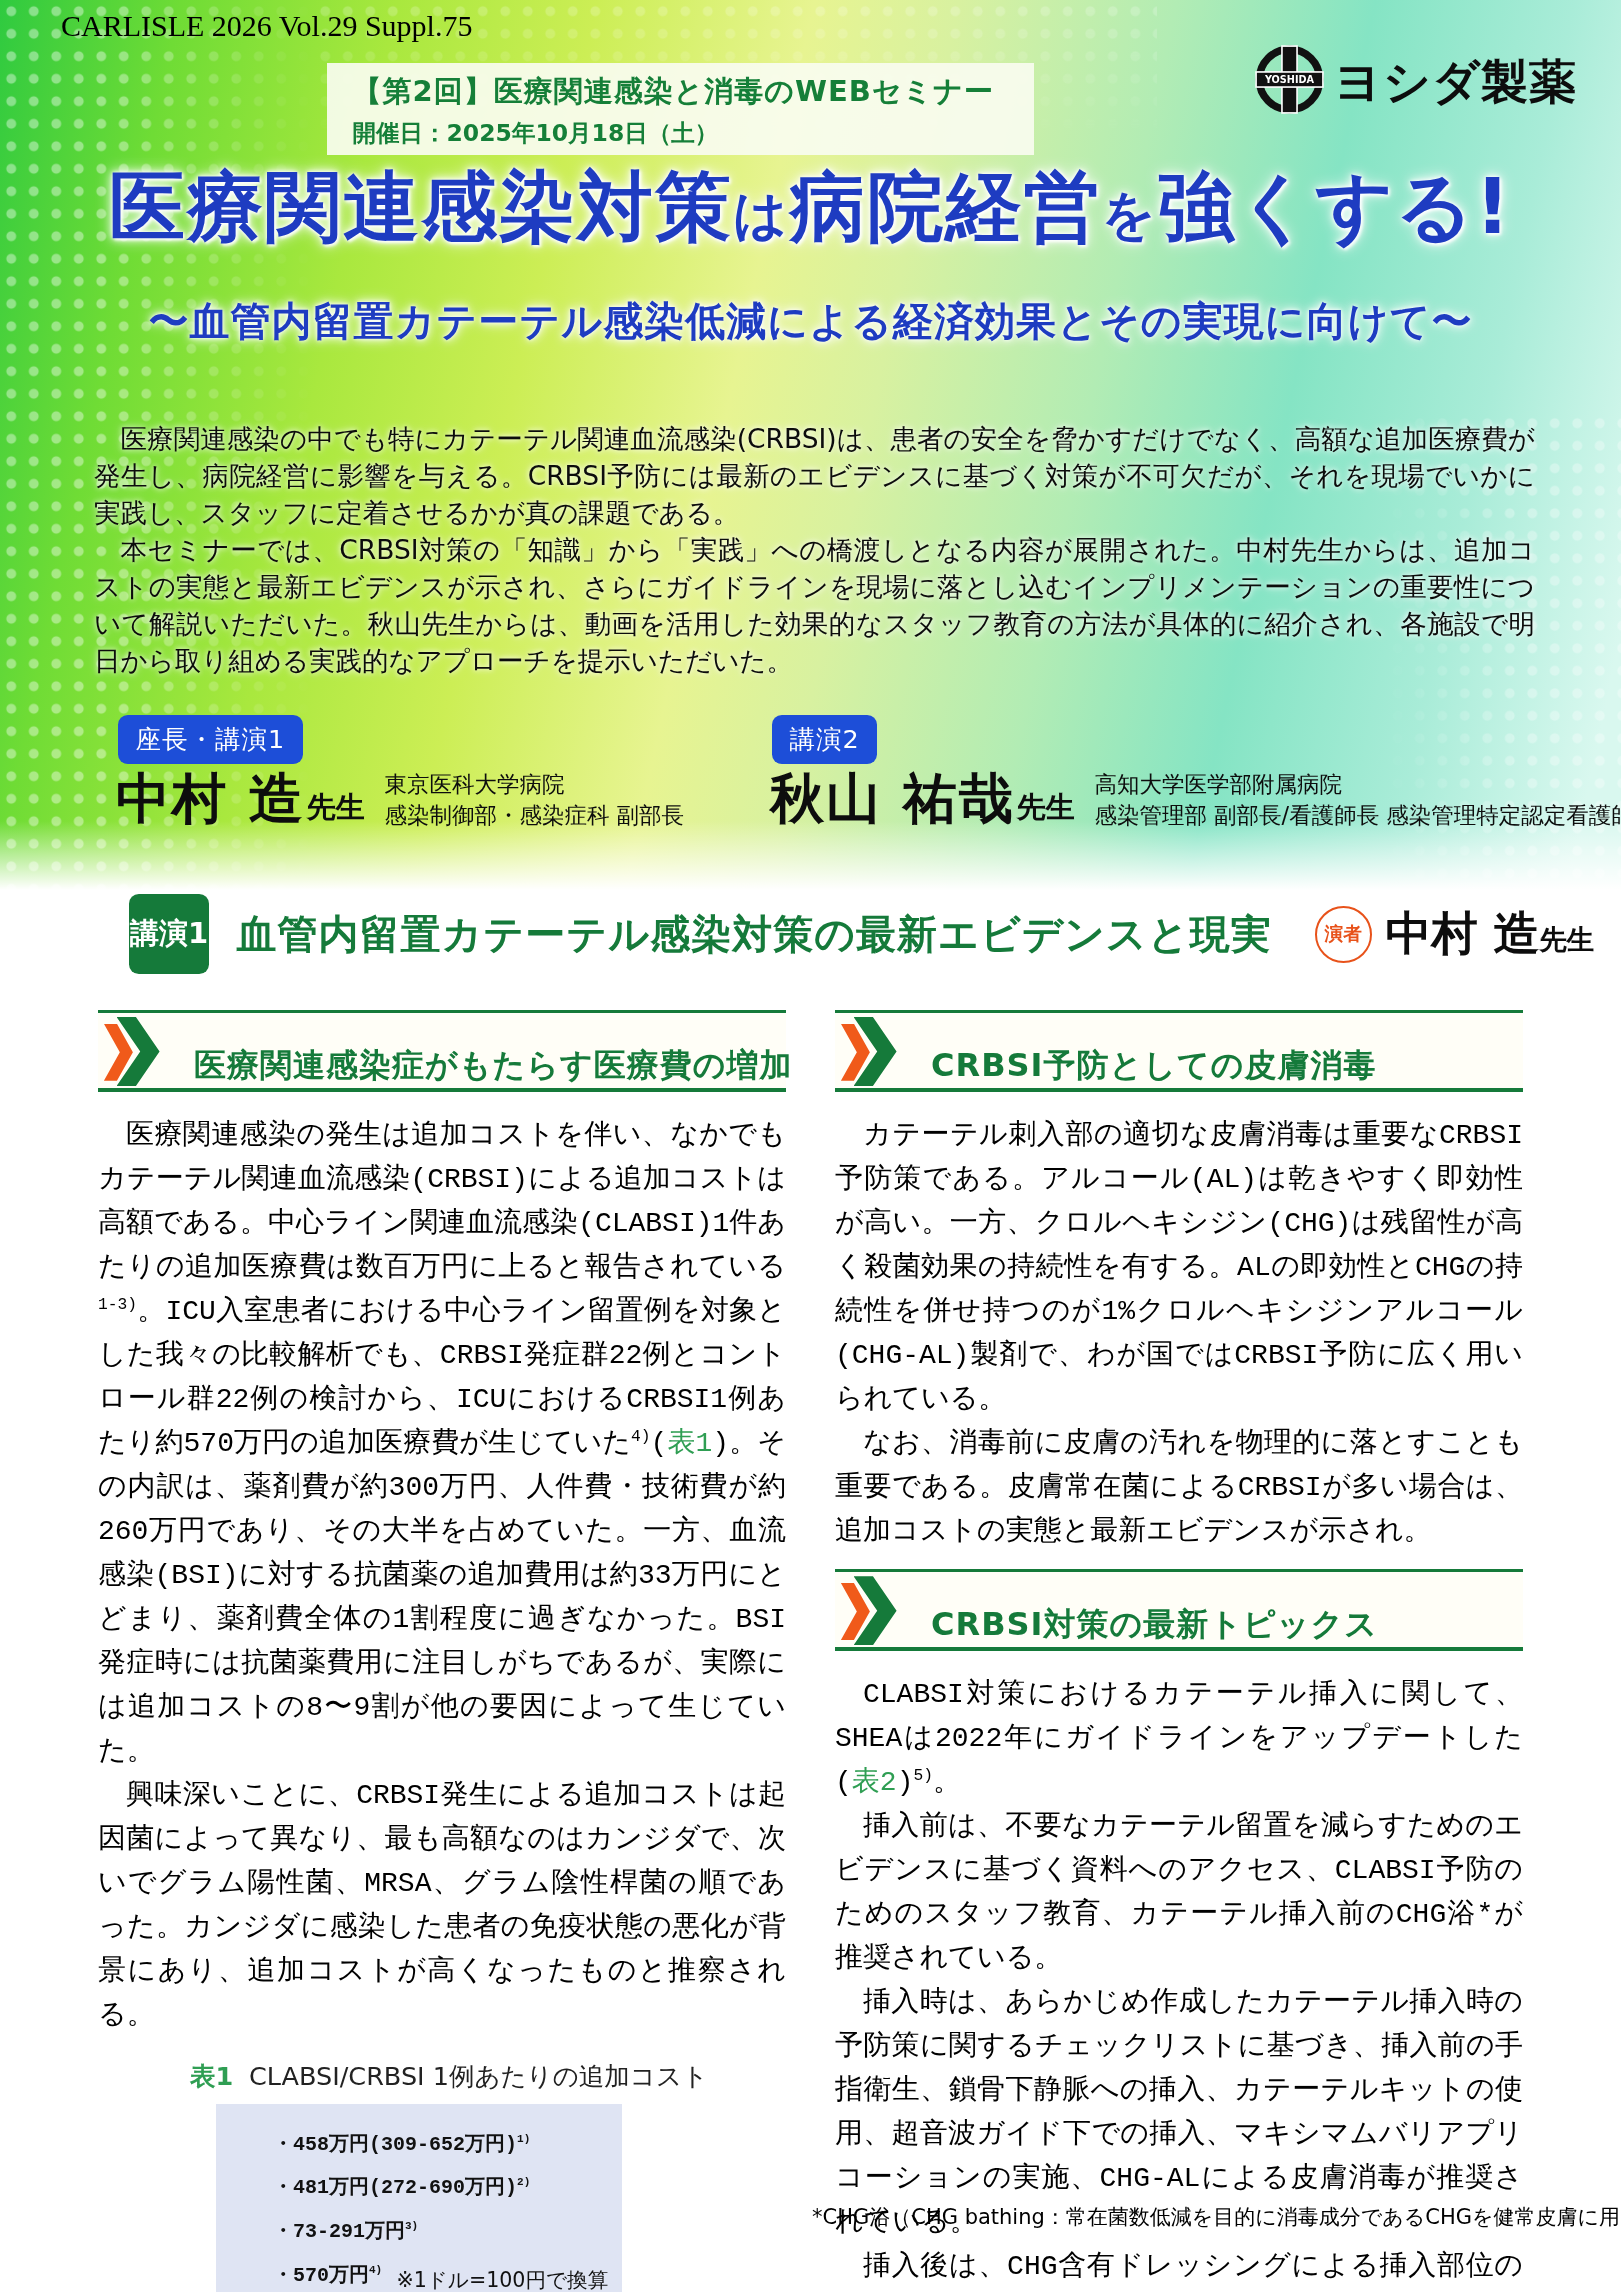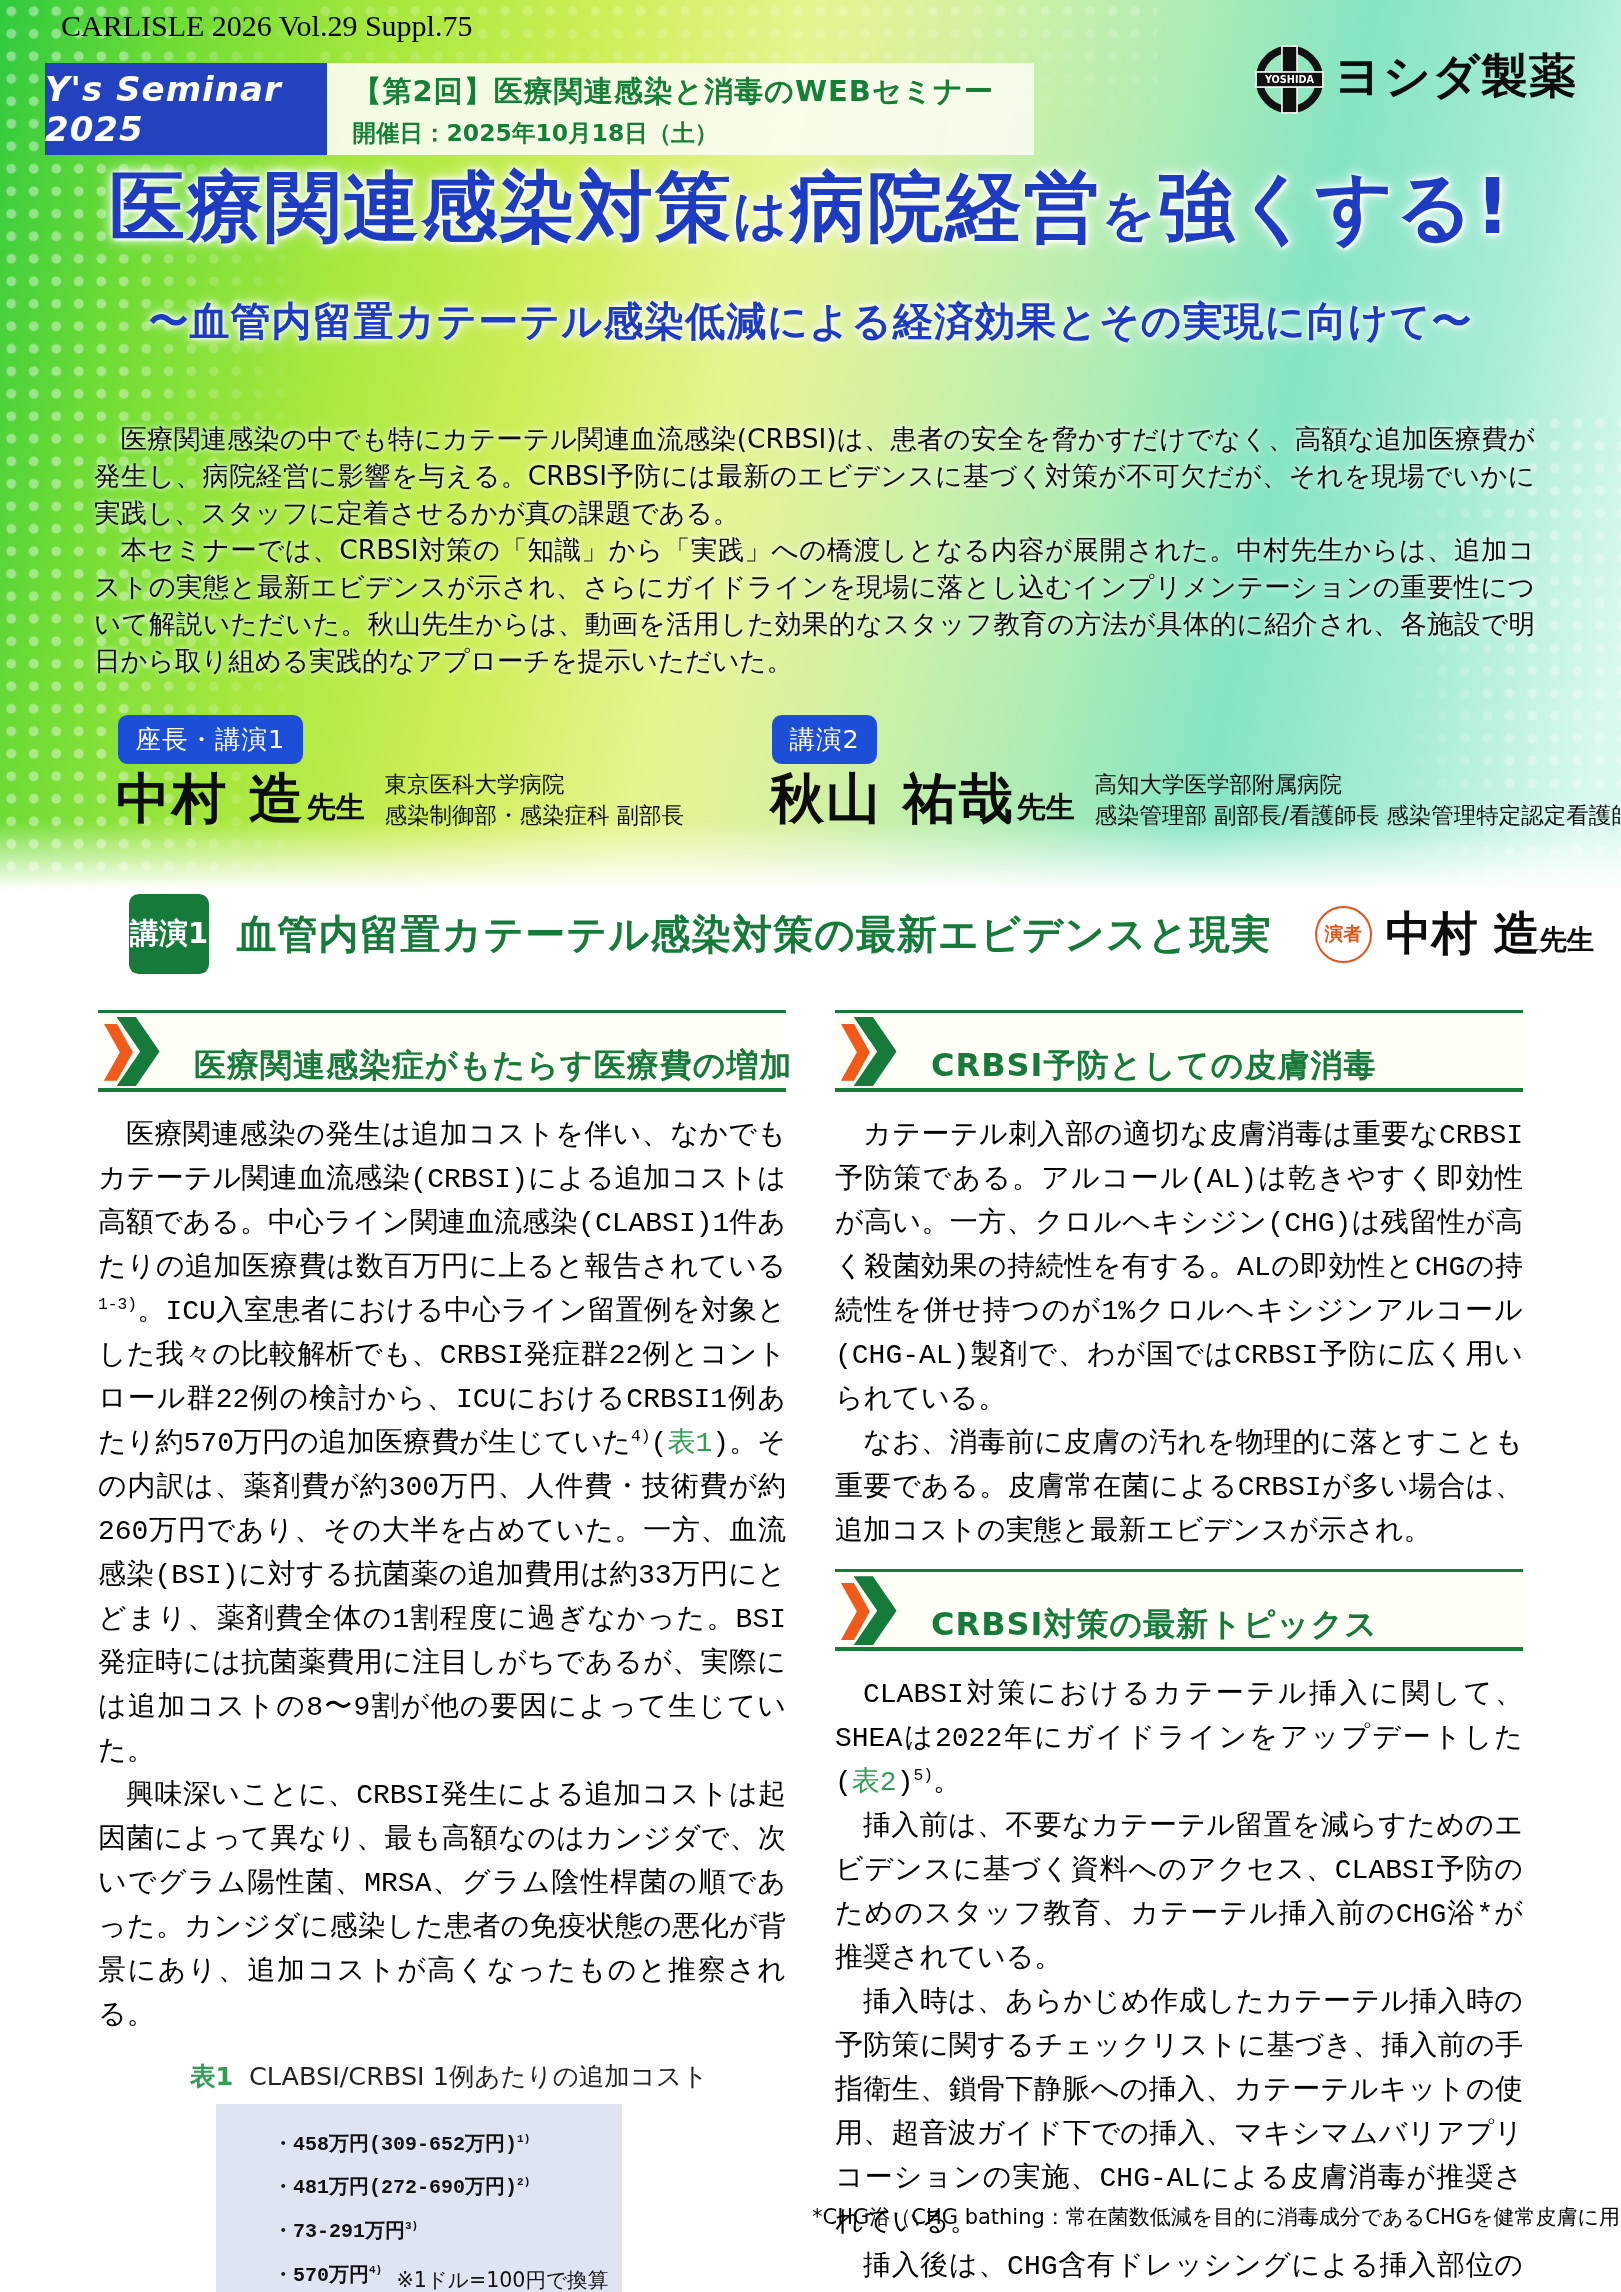--- a/index.html
+++ b/index.html
@@ -28,21 +28,21 @@
   .issue { position:absolute; left:61px; top:9px; font-family:"Liberation Serif","DejaVu Serif",serif;
            font-size:30px; color:#000; }
   .badge-blue { position:absolute; left:45px; top:63px; width:282px; height:92px; background:#2342c0;
                 color:#fff; display:flex; align-items:center; justify-content:center;
                 font-size:34px; font-weight:bold; font-style:italic; letter-spacing:1px; }
   .seminar-box { position:absolute; left:327px; top:63px; width:707px; height:92px;
                  background:rgba(249,252,239,0.93); color:#157f38; box-sizing:border-box;
                  padding:8.8px 0 0 25.5px; }
   .seminar-title { font-size:29px; font-weight:bold; letter-spacing:1px; }
   .seminar-date { font-size:23.5px; font-weight:bold; margin-top:4.9px; }
-  .logo { position:absolute; left:1255px; top:45px; display:flex; align-items:flex-start; gap:9.8px; }
+  .logo { position:absolute; left:1255px; top:45px; display:flex; align-items:flex-end; gap:9.8px; }
   .logo-text { font-size:47px; font-weight:bold; color:#0d0d0d; letter-spacing:1px; }
 
   
   .main-title { position:absolute; left:0; top:157px; width:100%; text-align:center; color:#1e3cc1;
                 font-weight:bold; font-size:76px; letter-spacing:2px; white-space:nowrap;
                 text-shadow:0 0 3.9px #fff,0 0 8.8px #fff,0 0 15.7px rgba(255,255,255,.95),2px 2px 2.9px rgba(255,255,255,.8); }
   .main-title .sm { font-size:0.70em; }
   .subtitle { position:absolute; left:0; top:294px; width:100%; text-align:center; color:#1e3cc1;
               font-weight:bold; font-size:40px; letter-spacing:1px; white-space:nowrap;
               text-shadow:0 0 3.9px #fff,0 0 8.8px #fff,0 0 13.7px rgba(255,255,255,.9); }
@@ -116,21 +116,20 @@
 <div class="page">
 
   <div class="hero">
     <div class="dots dots-left"></div>
     <div class="dots dots-top"></div>
     <div class="dots dots-right"></div>
   </div>
 
   <div class="issue">CARLISLE 2026 Vol.29 Suppl.75</div>
 
-  <div class="badge-blue">Y's Seminar 2025</div>
 
   <div class="seminar-box">
     <div class="seminar-title">【第2回】医療関連感染と消毒のWEBセミナー</div>
     <div class="seminar-date">開催日：2025年10月18日（土）</div>
   </div>
 
   <div class="logo">
     <svg viewBox="0 0 64 64" width="69" height="69">
       <circle cx="32" cy="32" r="28" fill="none" stroke="#111" stroke-width="7"></circle>
       <rect x="25" y="1" width="14" height="62" fill="#111" stroke="#fff" stroke-width="1.5"></rect>

